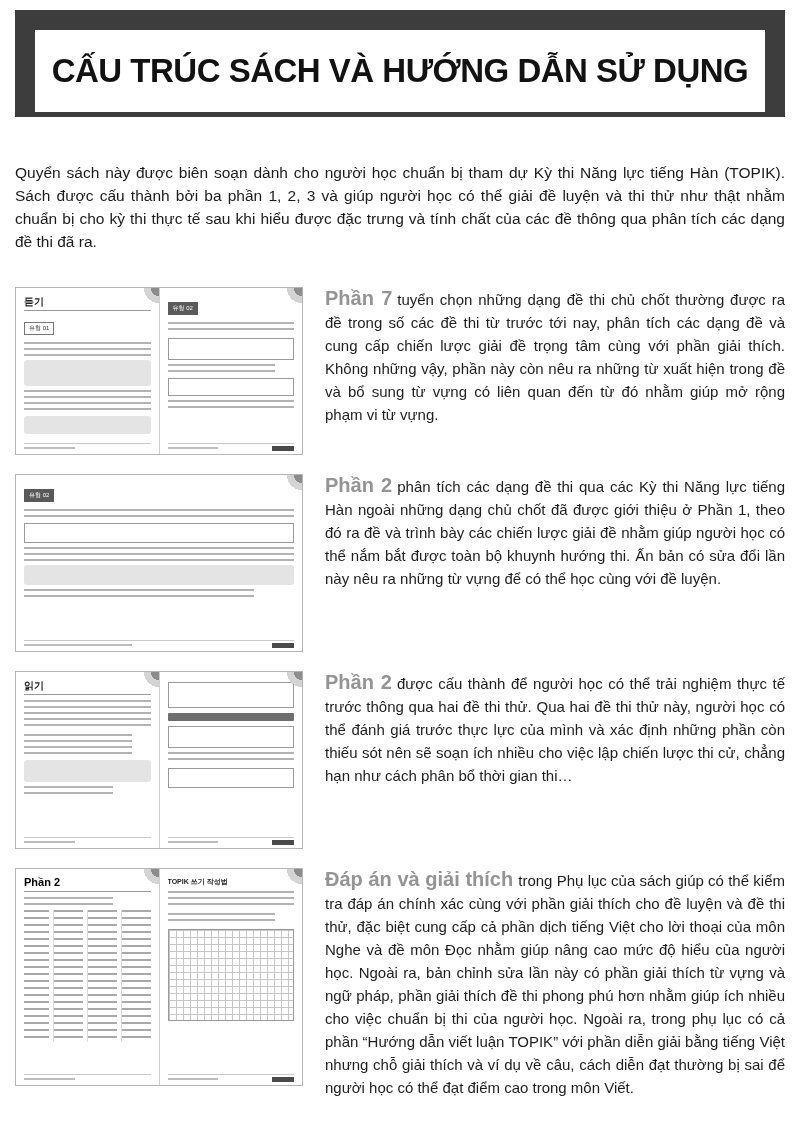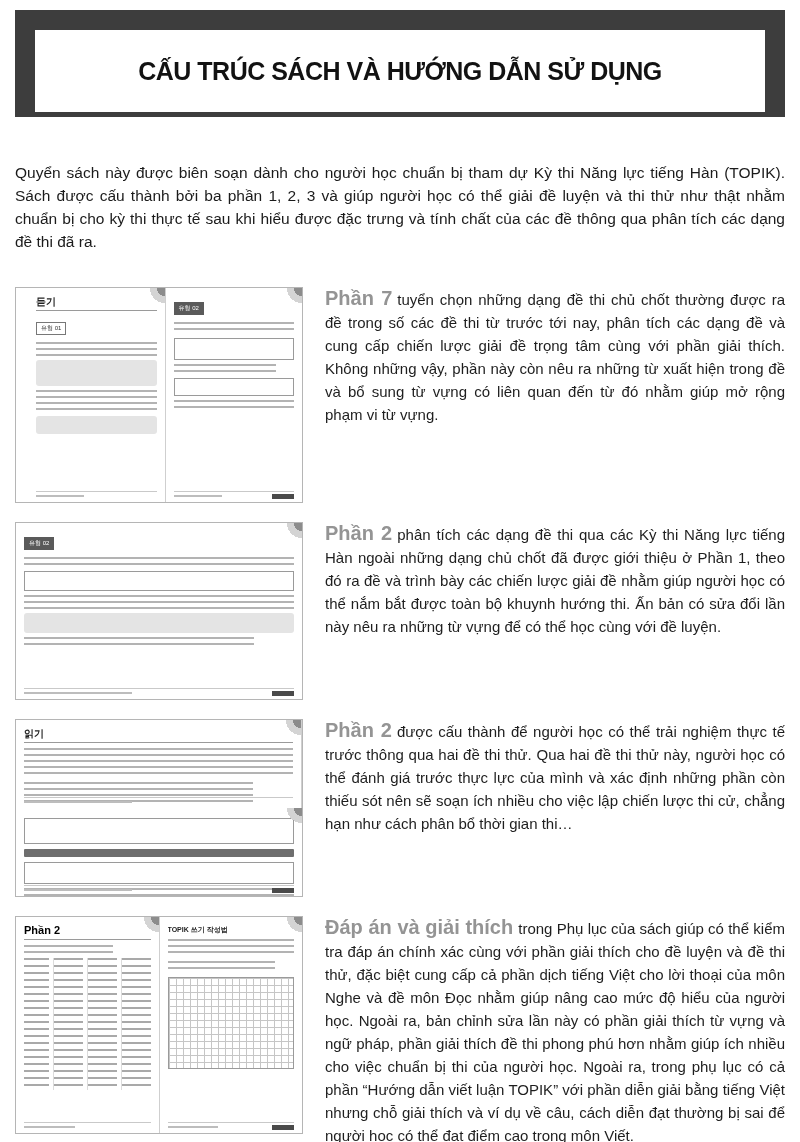--- a/index.html
+++ b/index.html
@@ -13,44 +13,44 @@
 
   
   .title-frame {
     border:solid #3d3d3d;
     border-width:20px 20px 5px 20px;
     height:107px;
     display:flex; align-items:center; justify-content:center;
     background:#fff;
   }
   .page-title {
-    font-size:25px; font-weight:700; letter-spacing:-0.5px;
+    font-size:33px; font-weight:700; letter-spacing:-0.5px;
     color:#121212; white-space:nowrap;
   }
 
   
   .intro {
     margin-top:44px;
     font-size:15.5px; line-height:23px; text-align:justify; color:#1b1b1b;
   }
 
   
   .sections { margin-top:34px; }
   .section { display:flex; gap:22px; margin-bottom:19px; align-items:flex-start; }
   .sec-text { flex:1; font-size:15px; line-height:23px; text-align:justify; color:#1e1e1e; }
   .sec-heading { font-size:20px; font-weight:700; color:#949494; padding-right:5px; }
 
   
   .thumb {
     width:288px; flex:0 0 288px;
     display:flex; border:1px solid #b5b5b5; background:#fff;
   }
-  .t1 { height:216px;padding-left:12px; }
+  .t1 { height:168px; }
   .t2 { height:178px; }
-  .t3 { height:178px;flex-direction:column; }
+  .t3 { height:178px; }
   .t4 { height:218px; }
   .tpage { flex:1; position:relative; padding:8px 8px 14px 8px; overflow:hidden; }
   .tpage.pleft { border-right:1px solid #cfcfcf; }
 
   .corner {
     position:absolute; top:0; right:0; width:26px; height:20px;
     background:radial-gradient(circle at 100% 0, #8c8c8c 0 8px, #d4d4d4 8px 15px, rgba(0,0,0,0) 15px);
   }
   .phead {
     display:flex; align-items:flex-end; gap:4px;

